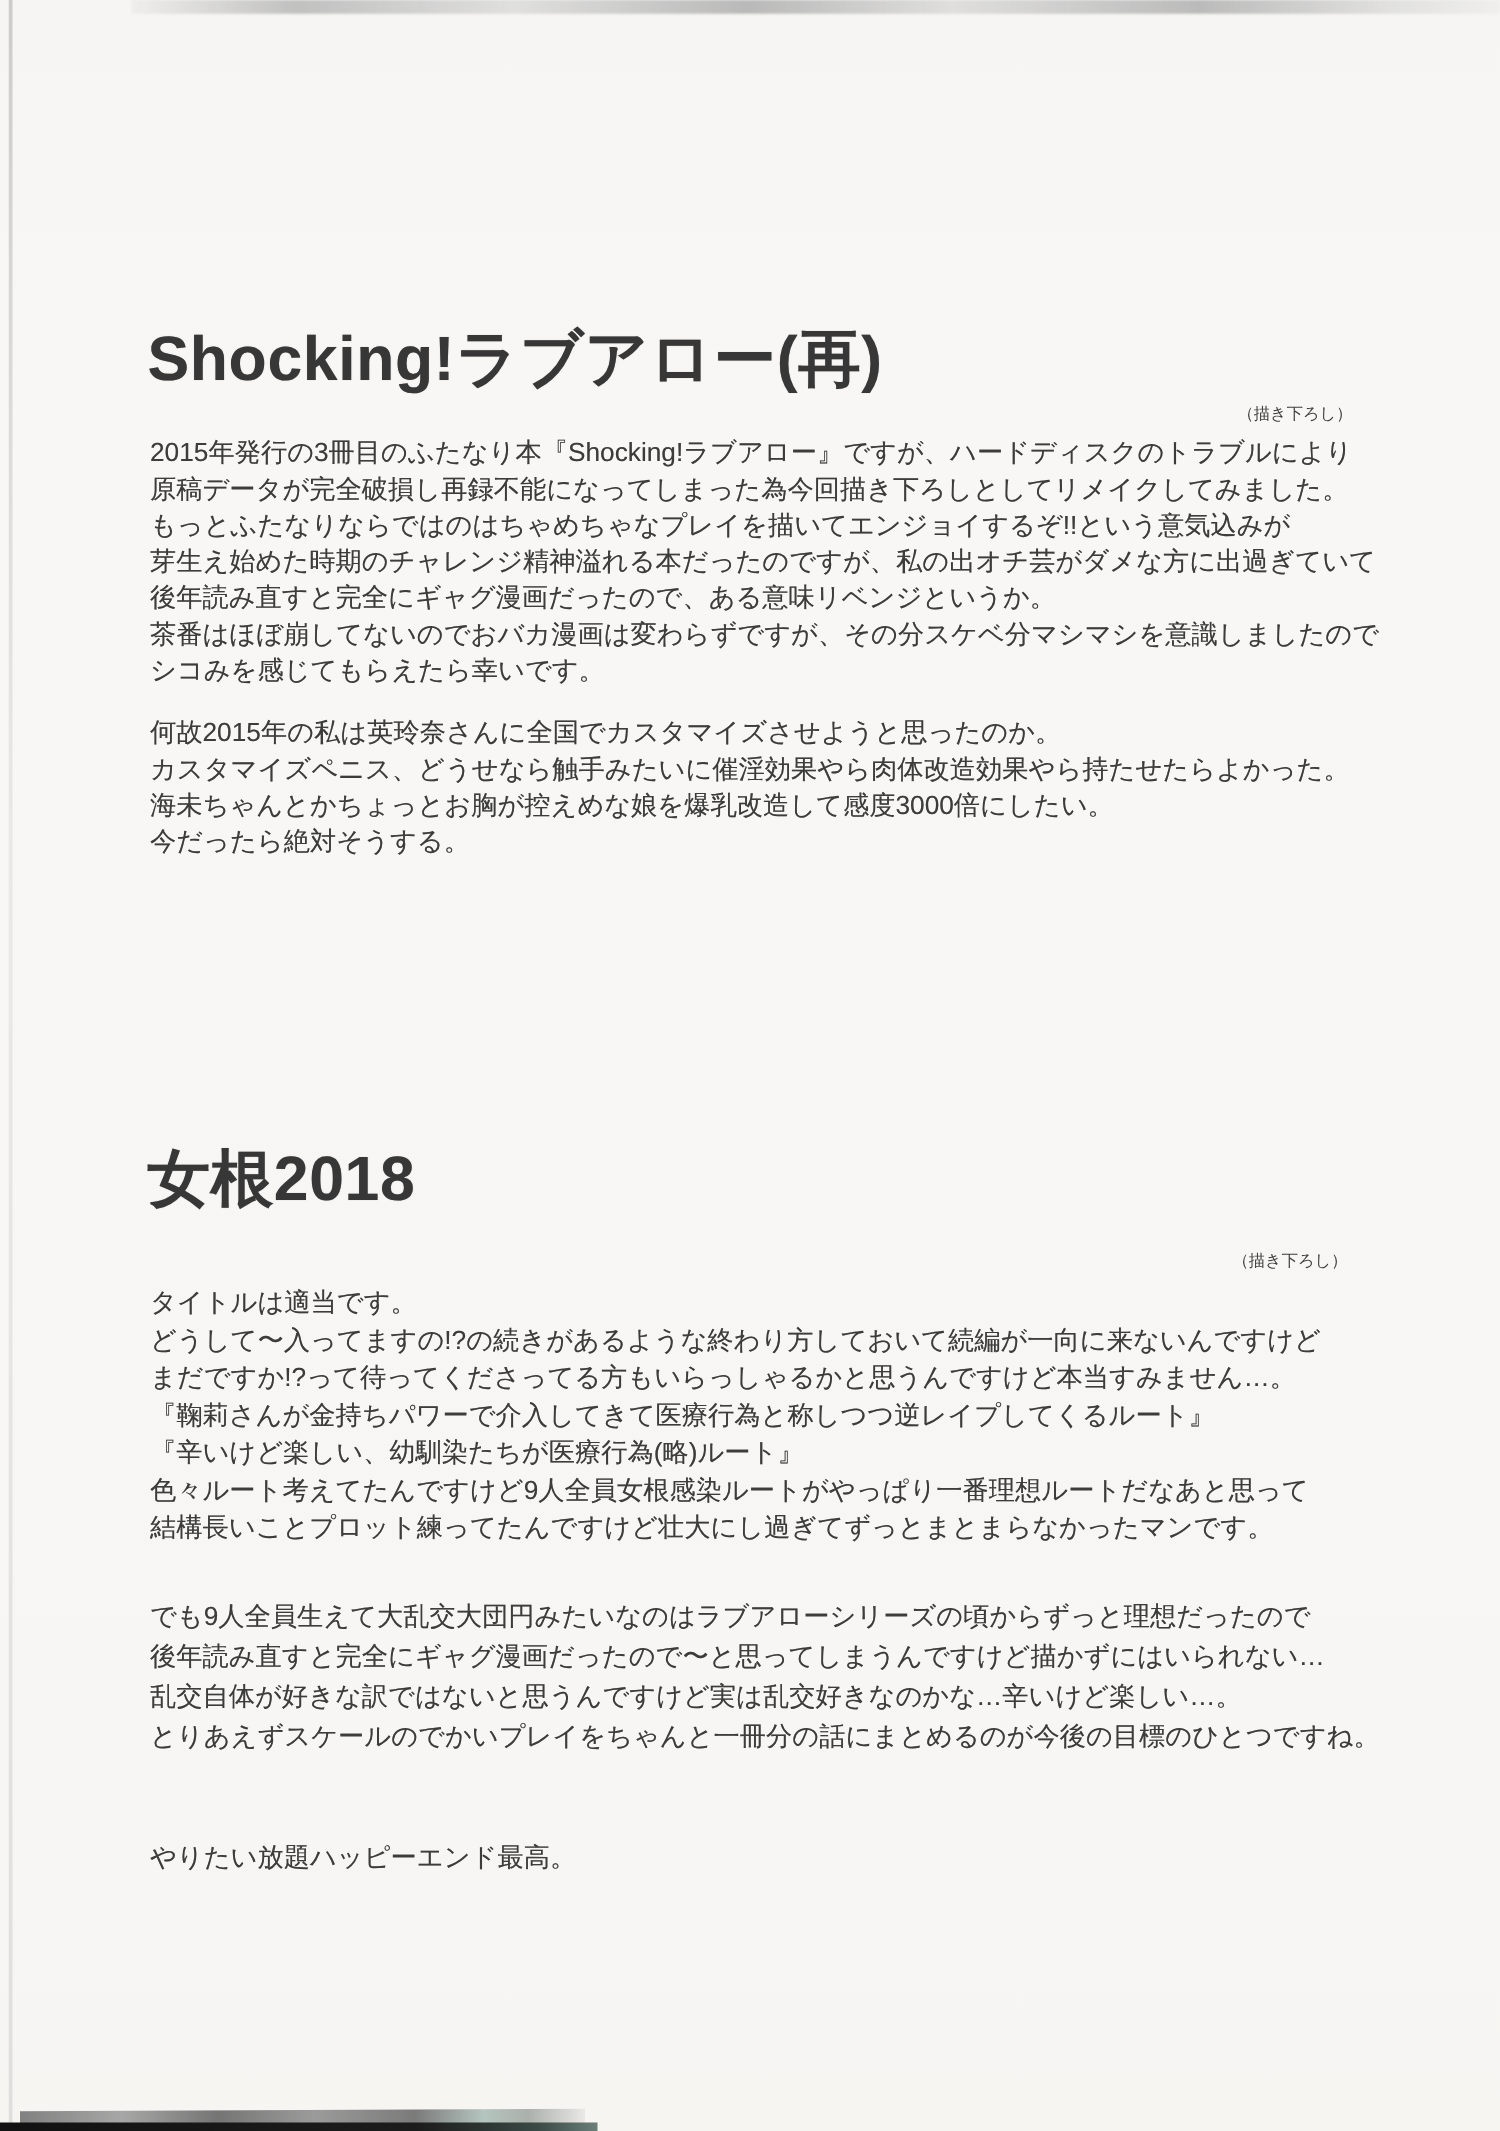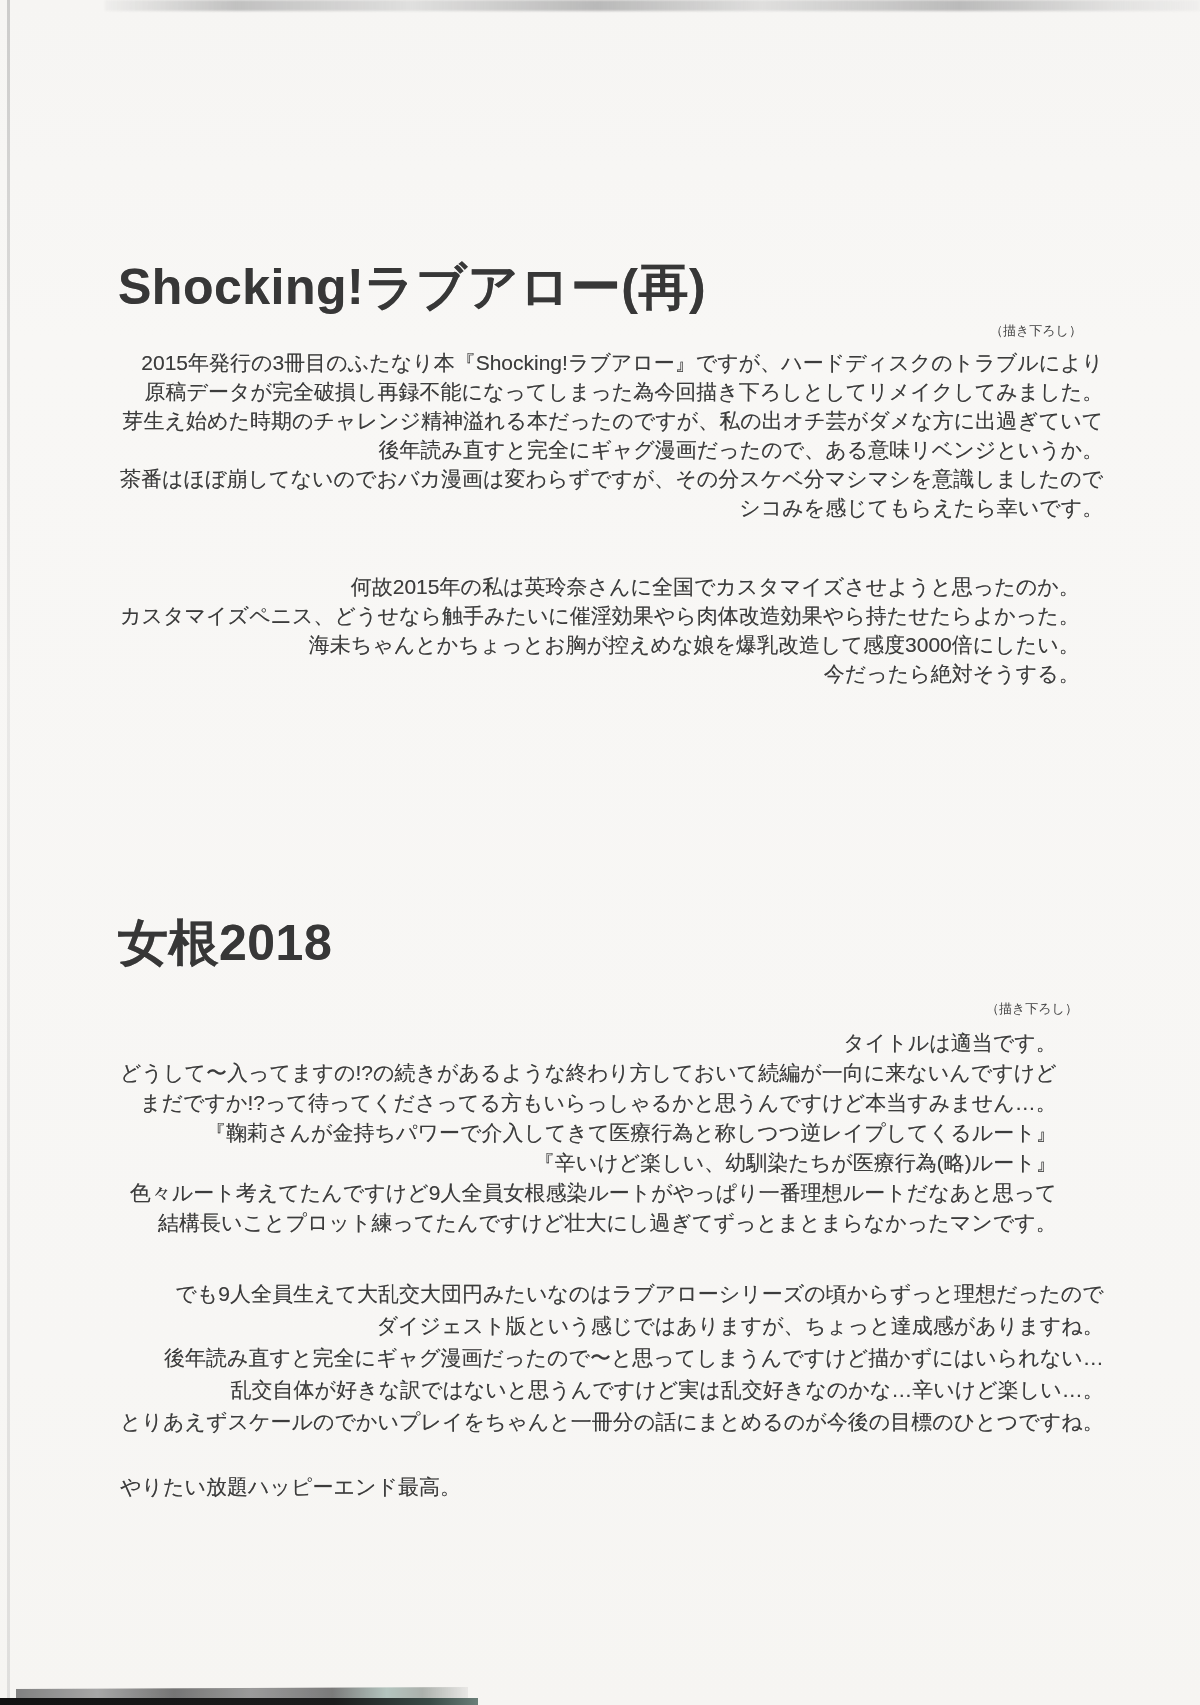--- a/index.html
+++ b/index.html
@@ -59,21 +59,21 @@
     white-space: nowrap;
   }
   .para {
     position: absolute;
     left: 120px;
     font-size: 21px;
     color: #3c3c3c;
     white-space: nowrap;
     text-shadow: 0 0 0.4px rgba(60,60,60,0.45);
   }
-  .para .line { display: block; text-align: right; }
+  .para .line { display: block; }
   .p-s1a { top: 348px; line-height: 29px; }
   .p-s1b { top: 572px; line-height: 29px; }
   .p-s2a { top: 1028px; line-height: 30px; }
   .p-s2b { top: 1278px; line-height: 32px; }
   .p-s2c { top: 1472px; line-height: 30px; }
   .h-1 { top: 254px; }
   .h-2 { top: 910px; }
   .n-1 { top: 322px; left: 990px; }
   .n-2 { top: 1000px; left: 986px; }
 </style>
@@ -84,20 +84,21 @@
 
   <div class="scan-top"></div>
   <div class="scan-left-edge"></div>
 
   <div class="heading h-1">Shocking!ラブアロー(再)</div>
   <div class="note n-1">（描き下ろし）</div>
 
   <div class="para p-s1a">
     <span class="line">2015年発行の3冊目のふたなり本『Shocking!ラブアロー』ですが、ハードディスクのトラブルにより</span>
     <span class="line">原稿データが完全破損し再録不能になってしまった為今回描き下ろしとしてリメイクしてみました。</span>
+    <span class="line">もっとふたなりならではのはちゃめちゃなプレイを描いてエンジョイするぞ!!という意気込みが</span>
     <span class="line">芽生え始めた時期のチャレンジ精神溢れる本だったのですが、私の出オチ芸がダメな方に出過ぎていて</span>
     <span class="line">後年読み直すと完全にギャグ漫画だったので、ある意味リベンジというか。</span>
     <span class="line">茶番はほぼ崩してないのでおバカ漫画は変わらずですが、その分スケベ分マシマシを意識しましたので</span>
     <span class="line">シコみを感じてもらえたら幸いです。</span>
   </div>
 
   <div class="para p-s1b">
     <span class="line">何故2015年の私は英玲奈さんに全国でカスタマイズさせようと思ったのか。</span>
     <span class="line">カスタマイズペニス、どうせなら触手みたいに催淫効果やら肉体改造効果やら持たせたらよかった。</span>
     <span class="line">海未ちゃんとかちょっとお胸が控えめな娘を爆乳改造して感度3000倍にしたい。</span>
@@ -112,21 +113,20 @@
     <span class="line">どうして〜入ってますの!?の続きがあるような終わり方しておいて続編が一向に来ないんですけど</span>
     <span class="line">まだですか!?って待ってくださってる方もいらっしゃるかと思うんですけど本当すみません…。</span>
     <span class="line">『鞠莉さんが金持ちパワーで介入してきて医療行為と称しつつ逆レイプしてくるルート』</span>
     <span class="line">『辛いけど楽しい、幼馴染たちが医療行為(略)ルート』</span>
     <span class="line">色々ルート考えてたんですけど9人全員女根感染ルートがやっぱり一番理想ルートだなあと思って</span>
     <span class="line">結構長いことプロット練ってたんですけど壮大にし過ぎてずっとまとまらなかったマンです。</span>
   </div>
 
   <div class="para p-s2b">
     <span class="line">でも9人全員生えて大乱交大団円みたいなのはラブアローシリーズの頃からずっと理想だったので</span>
-    <span class="line">ダイジェスト版という感じではありますが、ちょっと達成感がありますね。</span>
     <span class="line">後年読み直すと完全にギャグ漫画だったので〜と思ってしまうんですけど描かずにはいられない…</span>
     <span class="line">乱交自体が好きな訳ではないと思うんですけど実は乱交好きなのかな…辛いけど楽しい…。</span>
     <span class="line">とりあえずスケールのでかいプレイをちゃんと一冊分の話にまとめるのが今後の目標のひとつですね。</span>
   </div>
 
   <div class="para p-s2c">
     <span class="line">やりたい放題ハッピーエンド最高。</span>
   </div>
 
   <div class="scan-bottom-smudge"></div>

